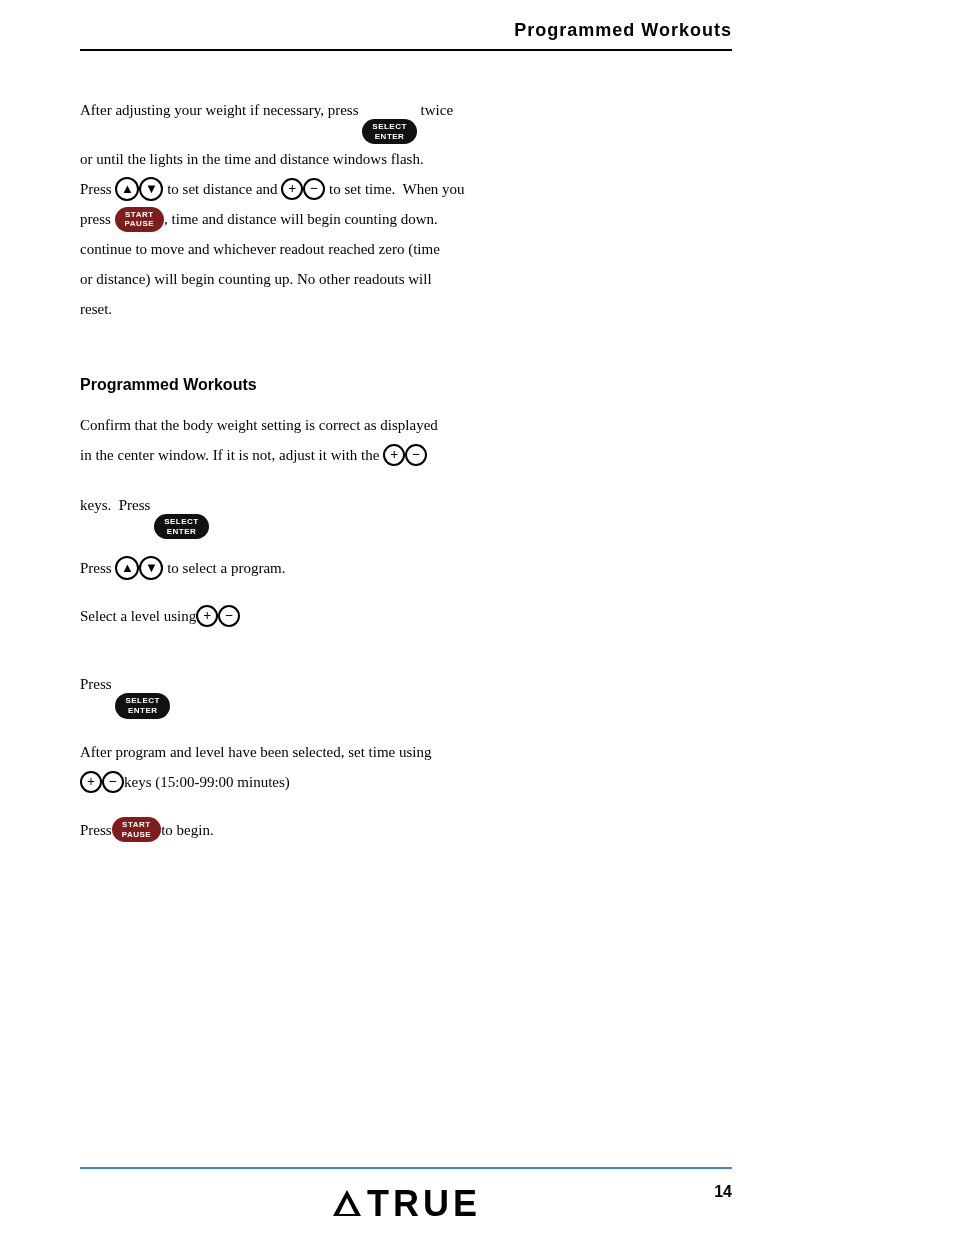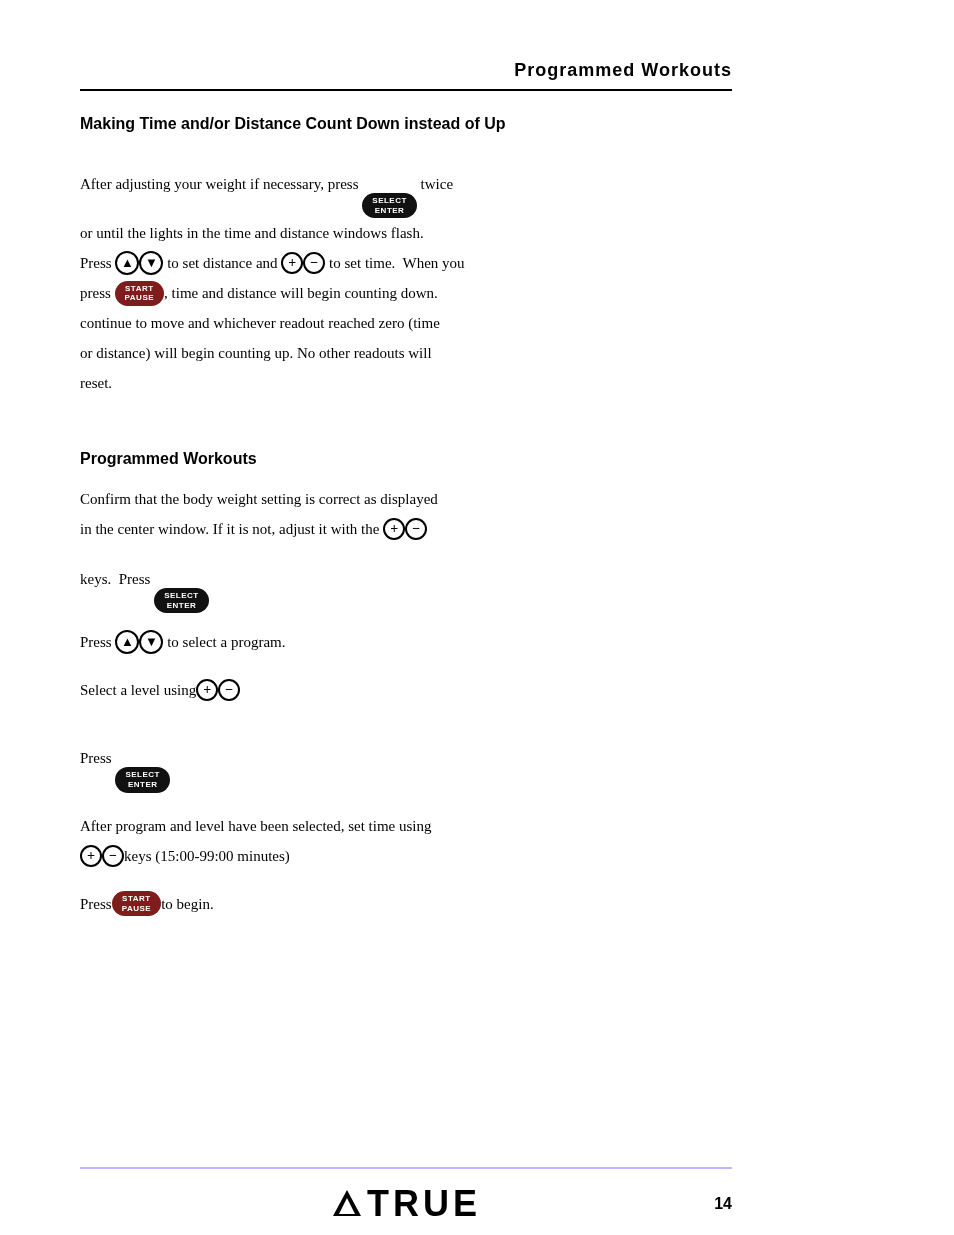--- a/index.html
+++ b/index.html
@@ -11,21 +11,21 @@
       min-height: 1235px;
       position: relative;
     }
 
     .page {
       width: 812px;
       min-height: 1235px;
       background: #fff;
       display: flex;
       flex-direction: column;
-      padding: 60px 80px 0 80px;
+      padding: 20px 80px 0 80px;
     }
 
     
     .page-header {
       text-align: right;
       border-bottom: 2px solid #000;
       padding-bottom: 8px;
       margin-bottom: 24px;
     }
 
@@ -122,24 +122,24 @@
       height: 22px;
       font-size: 14px;
       font-weight: bold;
       vertical-align: middle;
       line-height: 1;
     }
 
     
     .page-footer {
       margin-top: auto;
-      border-top: 2px solid #c4b5fd;
+      border-top: 2px solid #3b82f6;
       padding: 14px 0 10px 0;
       display: flex;
-      align-items: center;
+      align-items: flex-start;
       justify-content: center;
       position: relative;
     }
 
     .footer-logo {
       display: flex;
       align-items: center;
       justify-content: center;
     }
 
@@ -184,21 +184,20 @@
 </head>
 <body>
 
 <div class="page">
 
   <div class="page-header">
     <span class="page-header-title">Programmed Workouts</span>
   </div>
 
   <div class="section">
-    <div class="section-heading">Making Time and/or Distance Count Down instead of Up</div>
 
     <div class="body-text">
       <div class="inline-row">
         <span>After adjusting your weight if necessary, press&nbsp;</span>
         <span class="btn-select">SELECT<br>ENTER</span>
         <span>&nbsp;twice</span>
       </div>
       <div>or until the lights in the time and distance windows flash.</div>
       <div class="inline-row">
         <span>Press&nbsp;</span>

